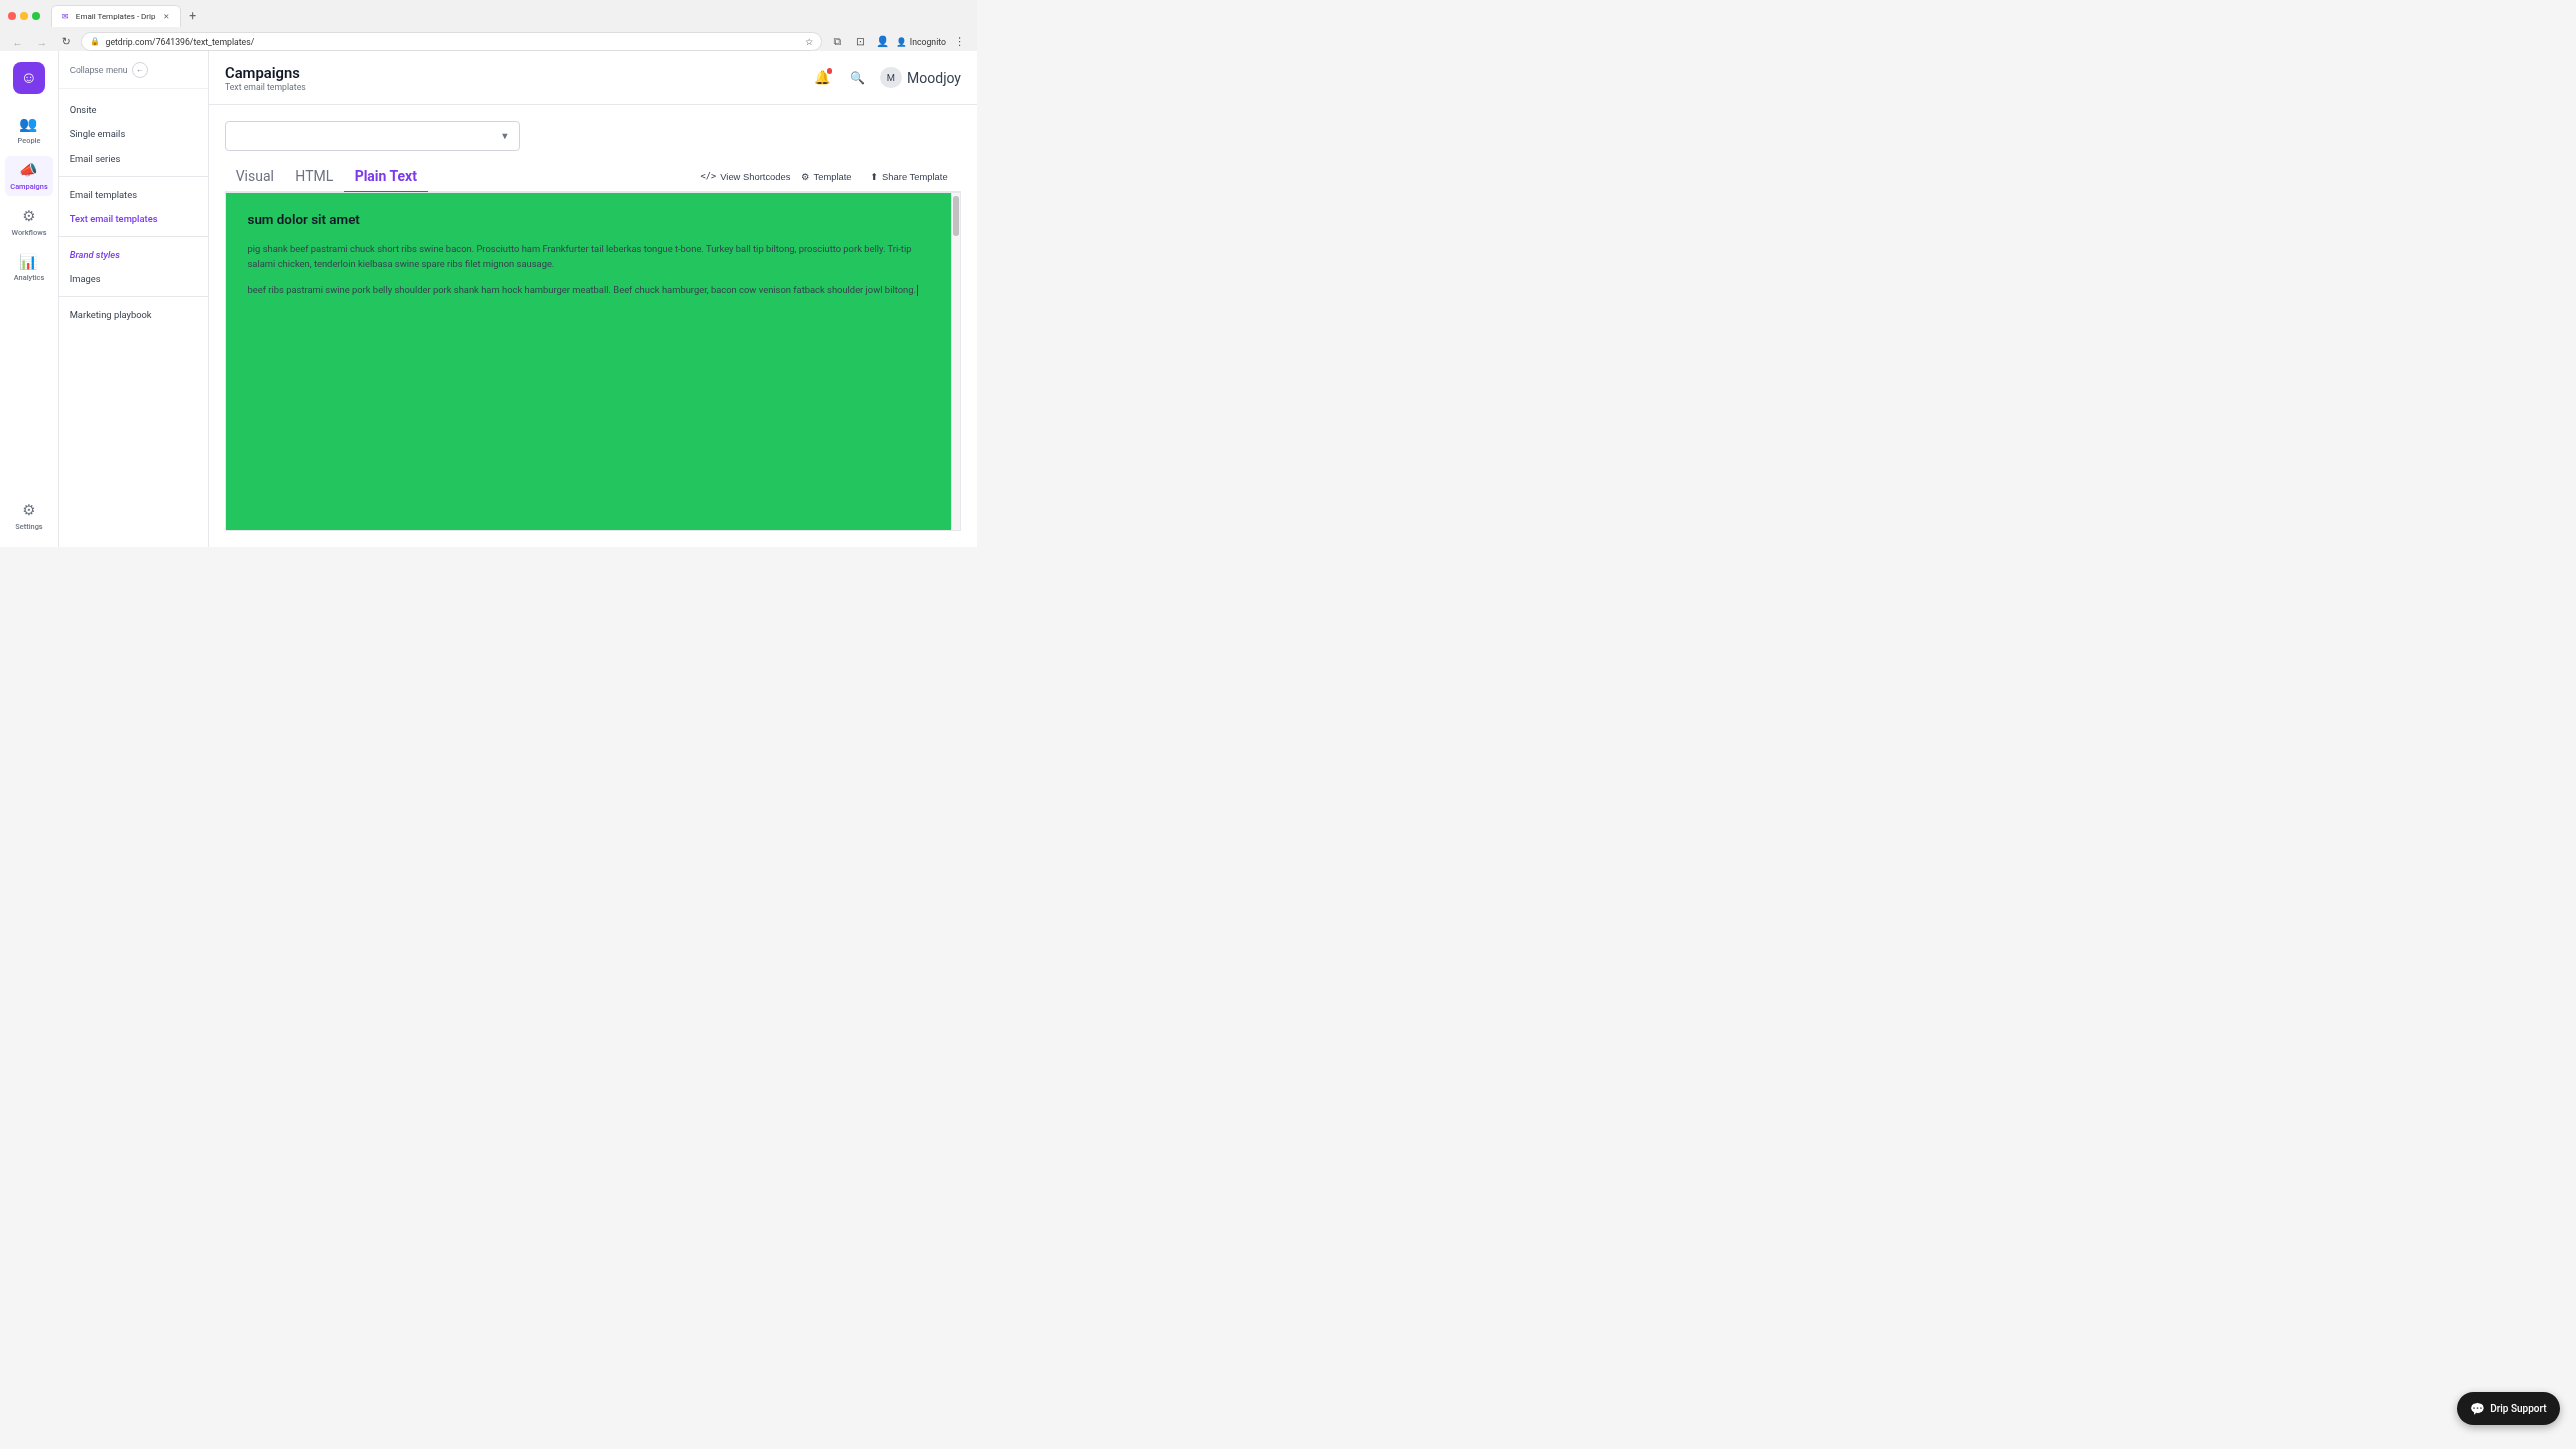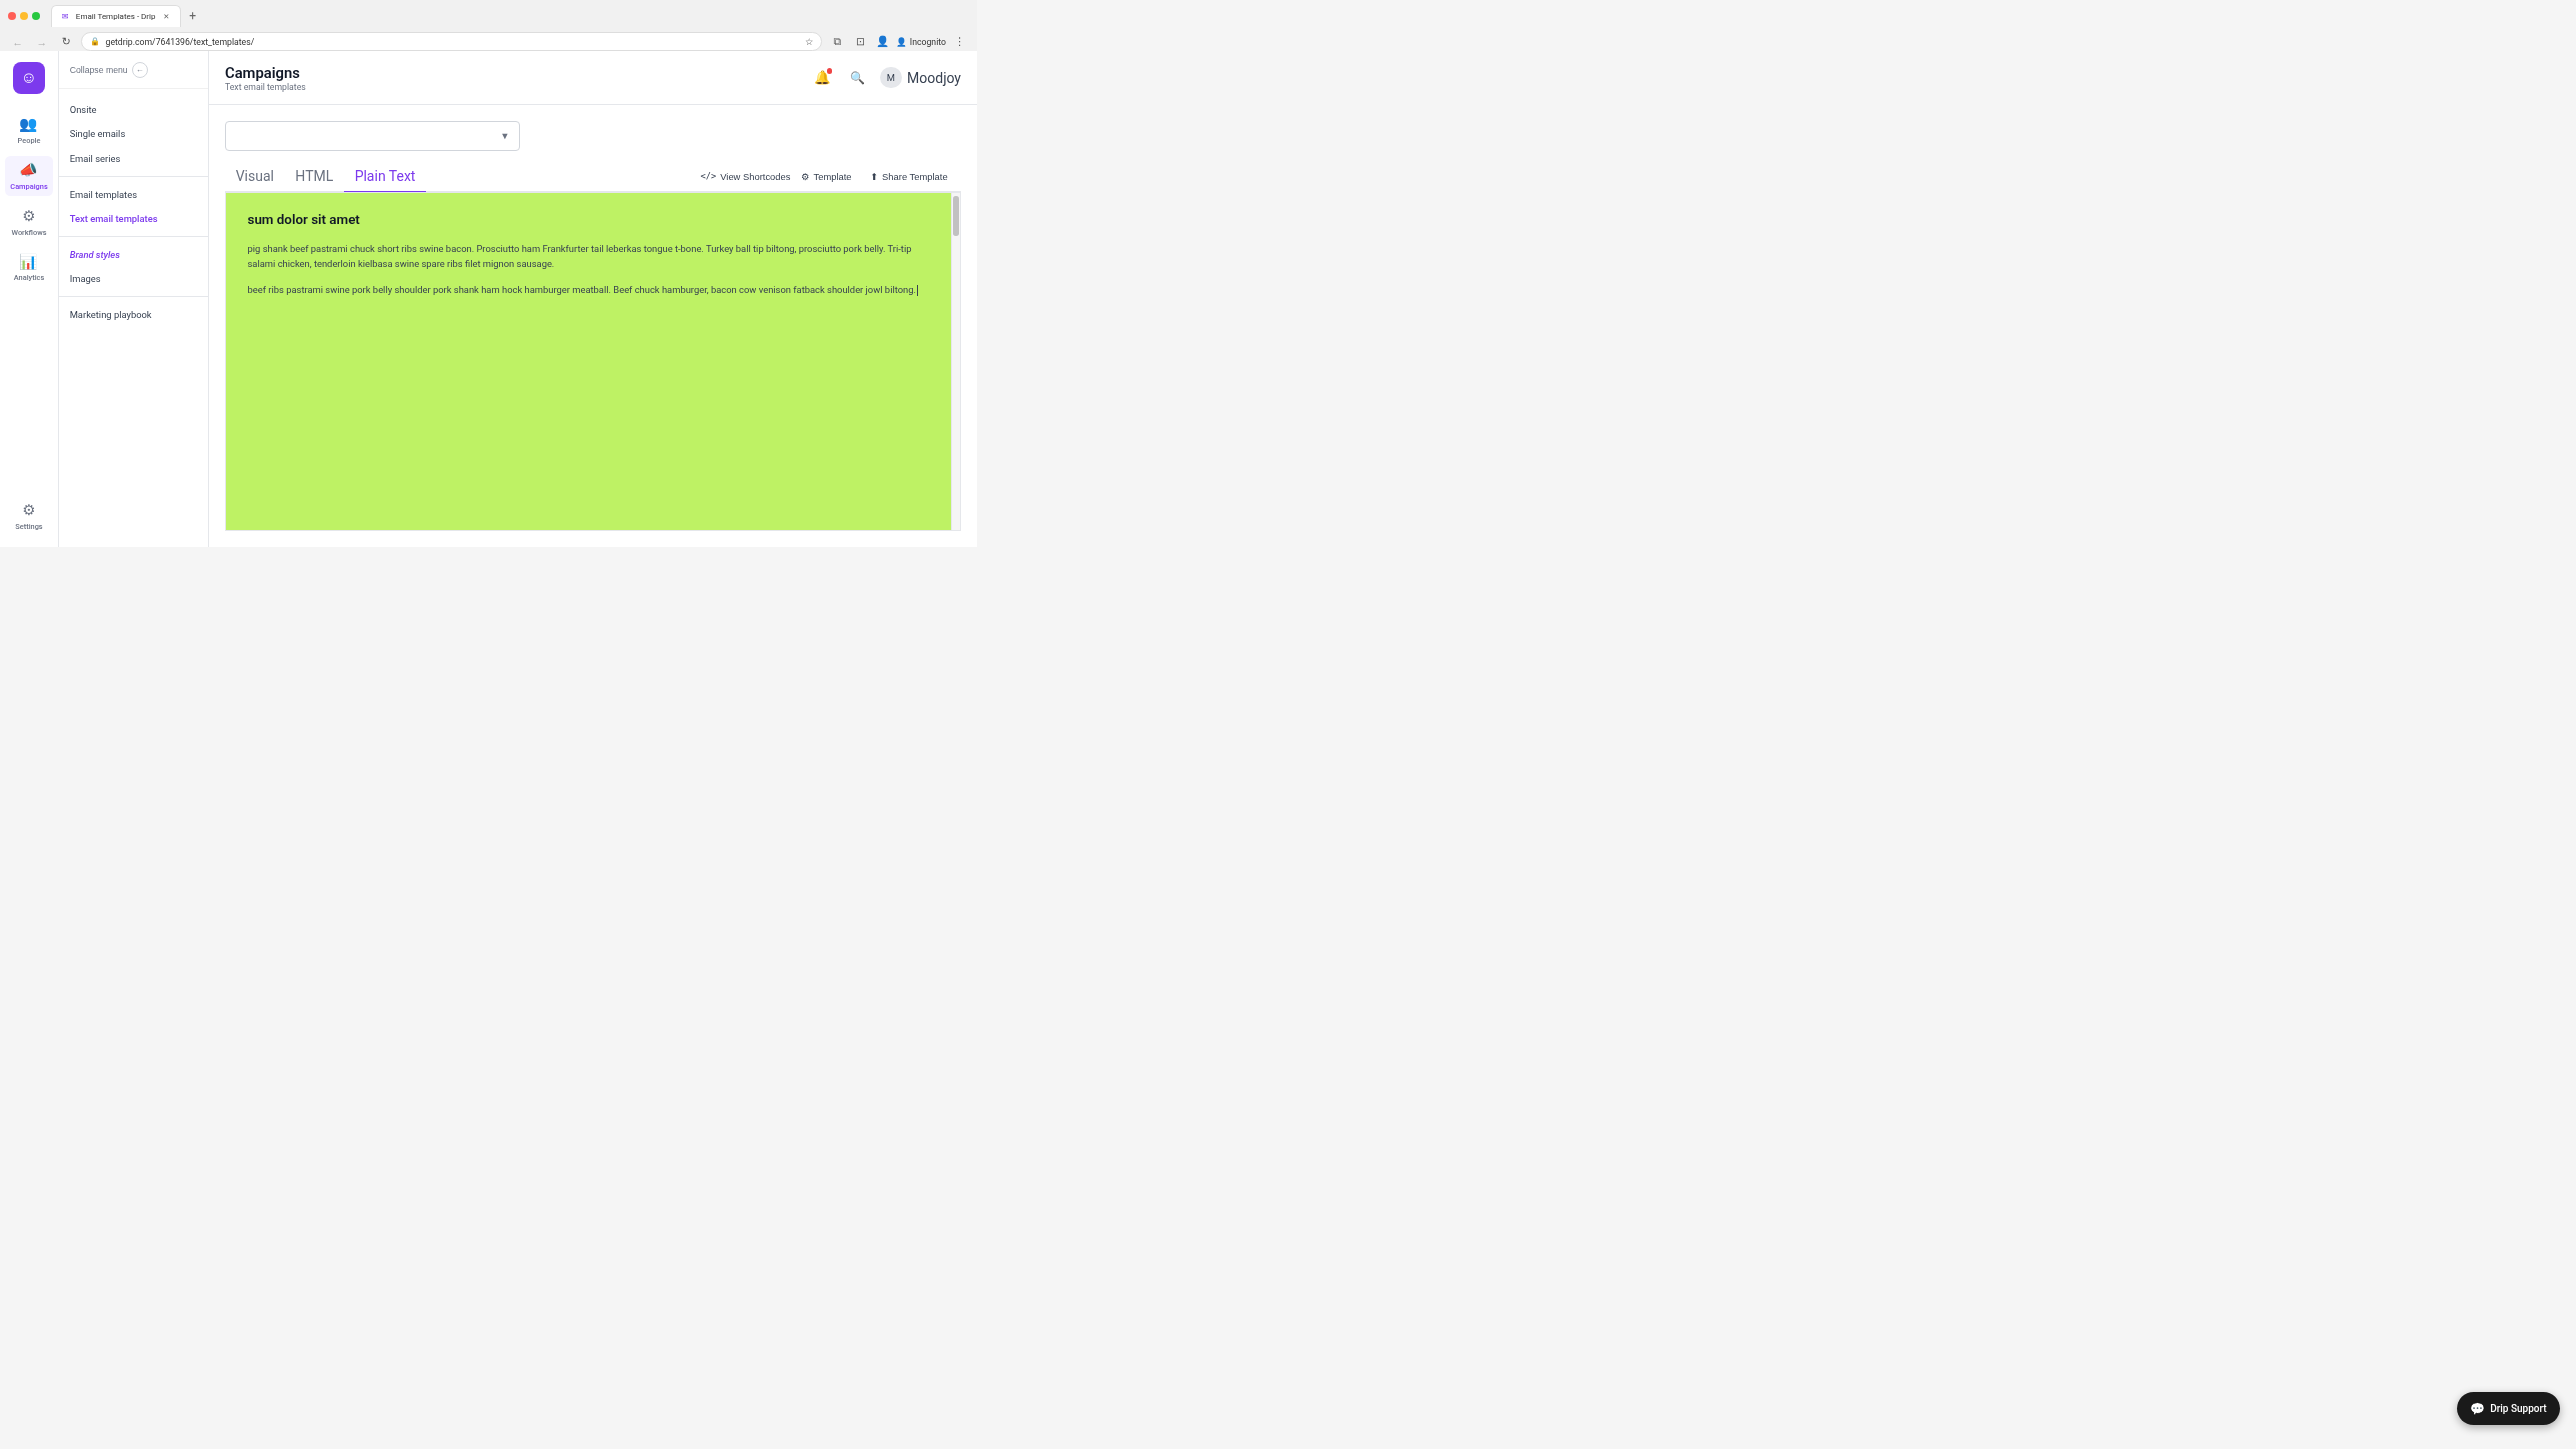--- a/index.html
+++ b/index.html
@@ -429,21 +429,21 @@
       font-size: 14px;
       color: #6b7280;
       cursor: pointer;
       border-bottom: 1.3px solid transparent;
       margin-bottom: -0.7px;
       text-align: center;
     }
     .tab-item.active {
       color: #7c3aed;
       border-bottom-color: #7c3aed;
-      font-weight: 400;
+      font-weight: 700;
     }
     .tabs-spacer { flex: 1; }
     .toolbar-actions {
       display: flex;
       align-items: center;
       gap: 10.7px;
       padding: 0 5.4px;
     }
     .toolbar-btn {
       display: flex;
@@ -466,21 +466,21 @@
       background: none;
       border: none;
       padding: 5.4px 8px;
     }
 
     
     .editor-area {
       flex: 1;
       overflow: hidden;
       position: relative;
-      background: #bef264;
+      background: #22c55e;
       border: 0.7px solid #e5e7eb;
       margin-top: 0;
     }
     .editor-scroll {
       position: absolute;
       right: 0;
       top: 0;
       bottom: 0;
       width: 9.4px;
       background: #f5f5f5;

